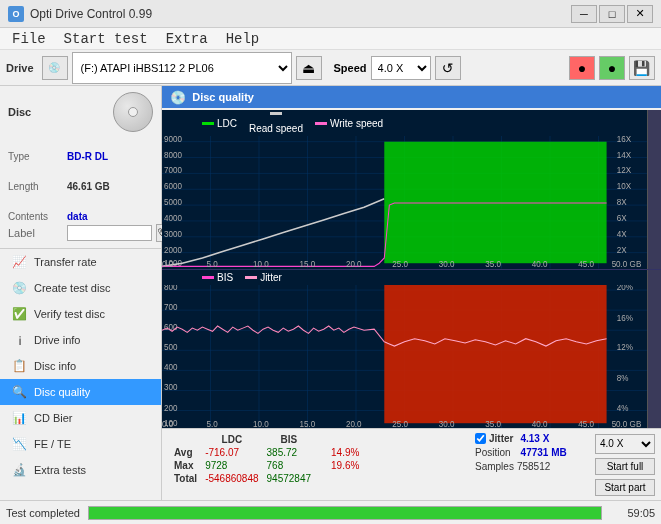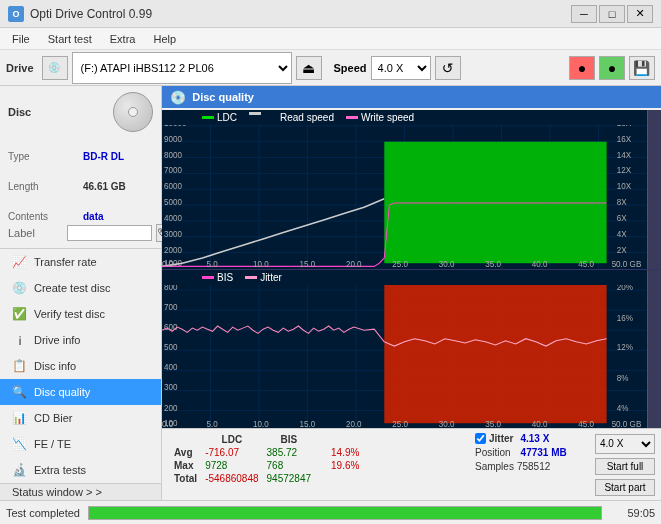--- a/index.html
+++ b/index.html
@@ -8,21 +8,21 @@
     
     .title-bar { background: #e8e8e8; height: 28px; display: flex; align-items: center; justify-content: space-between; padding: 0 8px; border-bottom: 1px solid #ccc; }
     .title-bar-left { display: flex; align-items: center; gap: 6px; }
     .title-bar-icon { width: 16px; height: 16px; background: #4a90d9; border-radius: 2px; display: flex; align-items: center; justify-content: center; color: white; font-size: 9px; font-weight: bold; }
     .title-bar-text { font-size: 12px; color: #333; }
     .title-bar-buttons { display: flex; gap: 2px; }
     .title-btn { width: 26px; height: 18px; border: 1px solid #aaa; background: #e0e0e0; cursor: pointer; display: flex; align-items: center; justify-content: center; font-size: 11px; }
     
     
     .menu-bar { background: #f5f5f5; height: 22px; display: flex; align-items: center; padding: 0 4px; border-bottom: 1px solid #ddd; gap: 2px; }
-    .menu-item { padding: 2px 8px; cursor: pointer; font-size: 11px; color: #333; }
+    .menu-item { padding: 2px 8px; cursor: pointer; font-size: 14px; color: #333; font-family: Liberation Mono, monospace; }
     
     
     .toolbar { background: #f0f0f0; height: 36px; display: flex; align-items: center; padding: 0 6px; border-bottom: 1px solid #ccc; gap: 4px; }
     .toolbar-label { font-size: 11px; font-weight: bold; color: #333; margin-right: 4px; }
     .drive-select { height: 32px; border: 1px solid #aaa; background: white; font-size: 11px; width: 220px; padding: 0 4px; }
     .toolbar-icon-btn { width: 26px; height: 24px; border: 1px solid #aaa; background: #e8e8e8; display: flex; align-items: center; justify-content: center; cursor: pointer; font-size: 14px; }
     .speed-label { font-size: 11px; font-weight: bold; margin-left: 8px; }
     .speed-select { height: 24px; border: 1px solid #aaa; background: white; font-size: 11px; width: 60px; padding: 0 2px; }
     .toolbar-spacer { flex: 1; }
     
@@ -31,21 +31,21 @@
     
     
     .left-panel { width: 162px; background: #f0f0f0; border-right: 1px solid #ccc; display: flex; flex-direction: column; }
     
     
     .disc-section { padding: 6px 8px; border-bottom: 1px solid #ccc; }
     .disc-header { display: flex; align-items: center; justify-content: space-between; margin-bottom: 6px; }
     .disc-title { font-size: 11px; font-weight: bold; color: #333; }
     .disc-icon { width: 40px; height: 40px; border-radius: 50%; background: radial-gradient(circle at 35% 35%, #e8e8e8, #bbb); border: 1px solid #999; position: relative; display: flex; align-items: center; justify-content: center; }
     .disc-hole { width: 10px; height: 10px; border-radius: 50%; background: #f0f0f0; border: 1px solid #999; }
-    .disc-info-row { display: flex; gap: 20px; margin-bottom: 2px; font-size: 10px; margin-top: 19px; }
+    .disc-info-row { display: flex; gap: 4px; margin-bottom: 2px; font-size: 10px; margin-top: 19px; }
     .disc-info-label { color: #666; width: 55px; flex-shrink: 0; }
     .disc-info-value { color: #0000cc; font-weight: bold; }
     .disc-info-value.black { color: #333; }
     .label-row { display: flex; align-items: center; gap: 4px; margin-top: 2px; }
     .label-input { height: 16px; border: 1px solid #aaa; background: white; font-size: 10px; width: 85px; padding: 0 2px; }
     .label-btn { width: 18px; height: 18px; border: 1px solid #aaa; background: #e8e8e8; display: flex; align-items: center; justify-content: center; cursor: pointer; font-size: 10px; }
     
     
     .nav-items { flex: 1; }
     .nav-item { height: 26px; display: flex; align-items: center; padding: 0 12px; cursor: pointer; font-size: 11px; color: #333; gap: 6px; }
@@ -184,42 +184,39 @@
       <div class="nav-item">
         <span class="nav-item-icon">📉</span>
         <span>FE / TE</span>
       </div>
       <div class="nav-item">
         <span class="nav-item-icon">🔬</span>
         <span>Extra tests</span>
       </div>
     </div>
 
-    <div class="status-window-btn">
-      <span>Status window &gt; &gt;</span>
-    </div>
   </div>
 
   <div class="right-content">
 
     <div class="chart-header">
       <span class="chart-header-icon">💿</span>
       <span>Disc quality</span>
     </div>
 
     <div style="flex:1; display:flex; flex-direction:column; background:#001a33; gap:0; overflow:hidden;">
 
       <div style="flex:1; position:relative; border-bottom:1px solid #336;">
 
         <div style="display:flex; gap:12px; padding:2px 40px; background:#001a33; position:absolute; top:0; left:0; right:14px; z-index:2;">
           <div style="display:flex;align-items:center;gap:3px;">
             <div style="width:12px;height:3px;background:#00dd00;"></div>
             <span style="font-size:10px;color:white;">LDC</span>
           </div>
-          <div style="display:flex;align-items:flex-start;gap:19px;">
+          <div style="display:flex;align-items:center;gap:8px;flex-direction:column;">
             <div style="width:12px;height:3px;background:#cccccc;"></div>
             <span style="font-size:10px;color:white;">Read speed</span>
           </div>
           <div style="display:flex;align-items:center;gap:3px;">
             <div style="width:12px;height:3px;background:#ff66cc;"></div>
             <span style="font-size:10px;color:white;">Write speed</span>
           </div>
         </div>
         <svg viewBox="0 0 480 150" preserveAspectRatio="none" style="position:absolute;top:0;left:0;right:14px;bottom:0;width:calc(100% - 14px);height:100%;">
 

